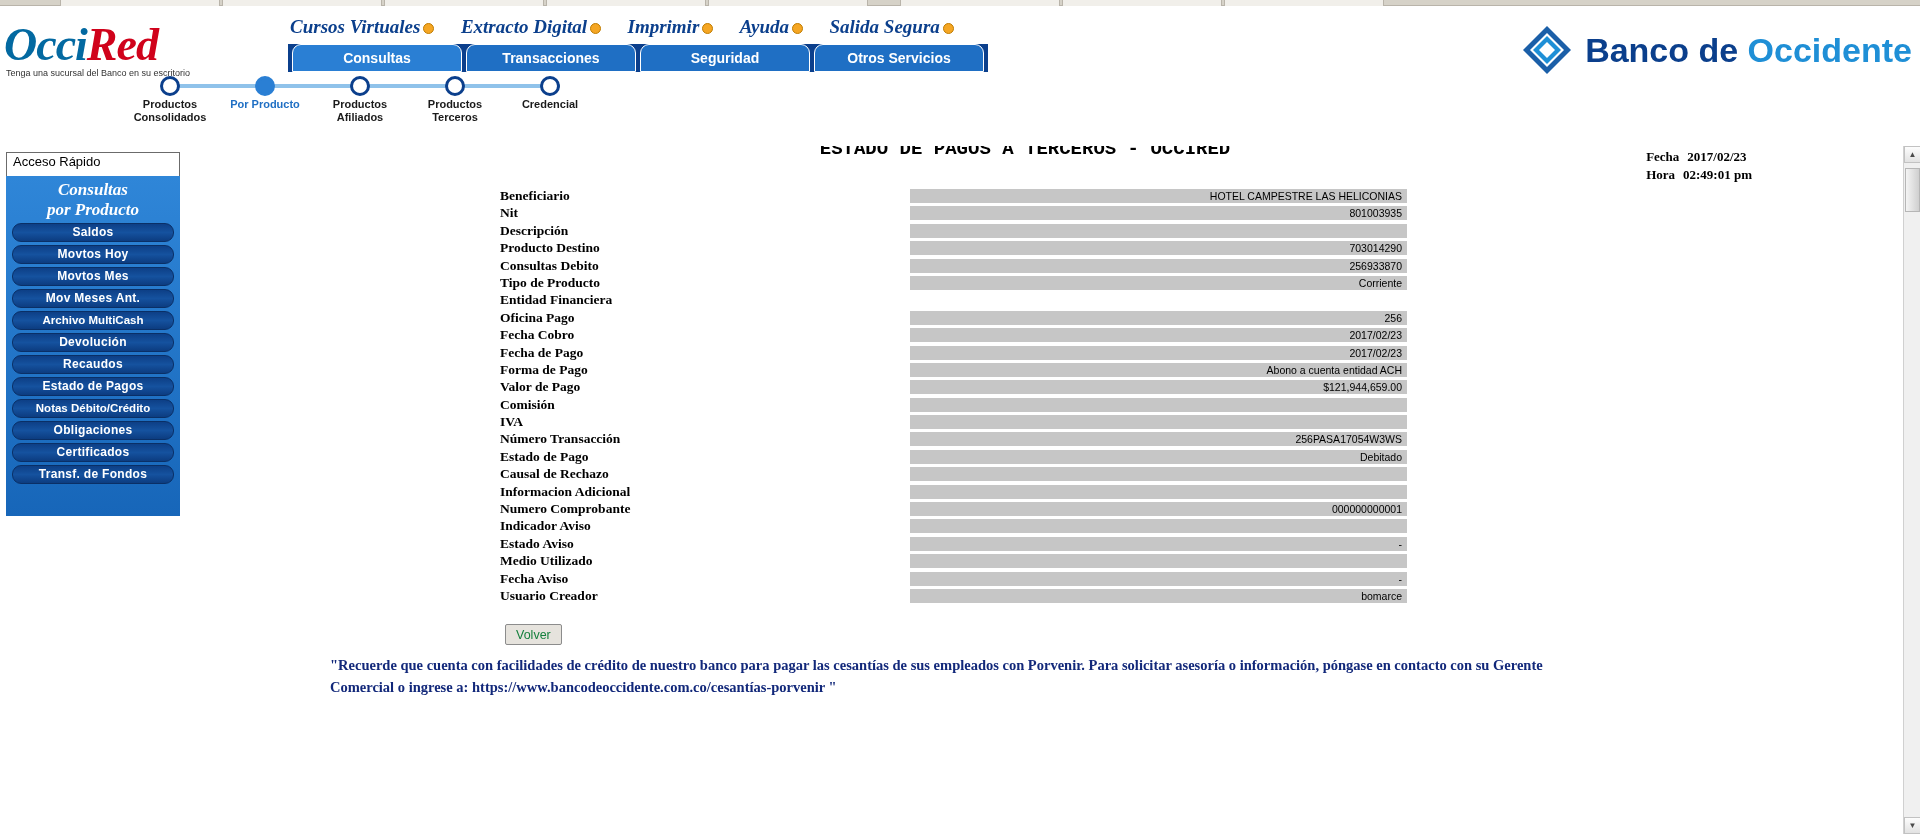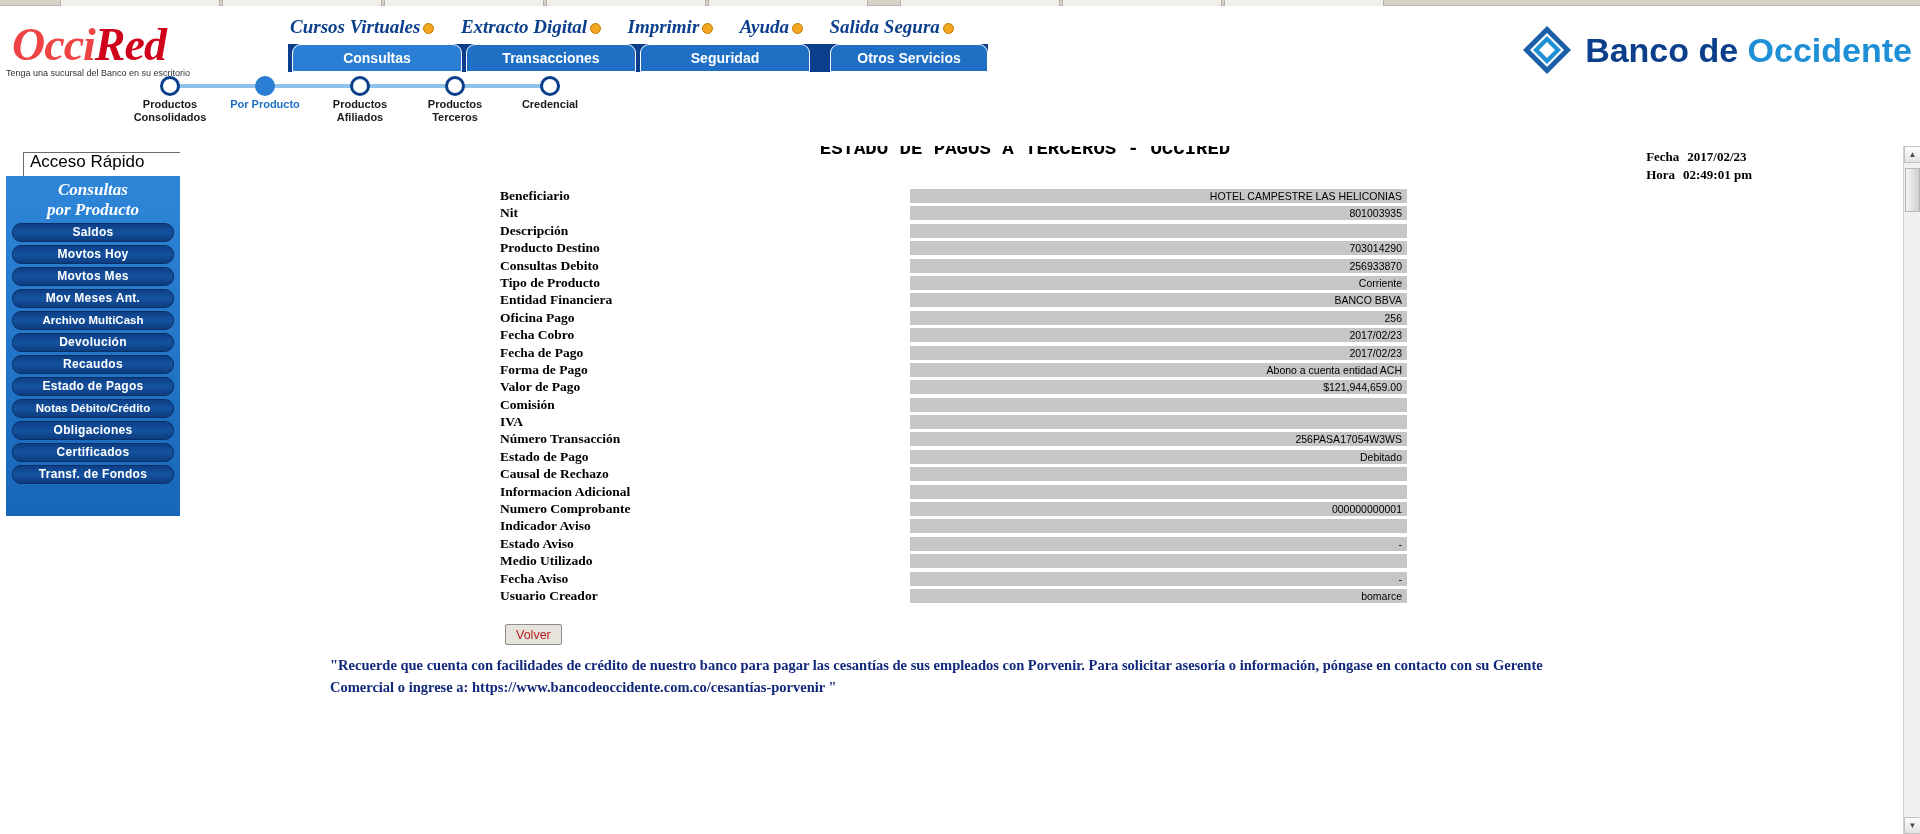--- a/index.html
+++ b/index.html
@@ -26,21 +26,21 @@
     position: absolute; top: 6px; left: 0; width: 1920px; height: 140px;
     background: #ffffff;
   }
   .logo-occired {
     position: absolute; left: 4px; top: 12px;
     font-family: "Liberation Serif", serif;
     font-weight: bold; font-style: italic;
     font-size: 46px;
     letter-spacing: -1px;
   }
-  .logo-occired .occi { color: #ef4444; margin-left: 8px; }
+  .logo-occired .occi { color: #0369a1; }
   .logo-occired .red { color: #d0021b; }
   .logo-tag {
     position: absolute; left: 6px; top: 62px;
     font-size: 9px; color: #333333;
     font-family: "Liberation Sans", sans-serif;
   }
 
   
   .topmenu {
     position: absolute; left: 290px; top: 10px;
@@ -117,22 +117,22 @@
     white-space: nowrap;
   }
   .bank-name .hl { color: #1f8fd6; }
 
   
   .acceso {
     position: absolute; left: 6px; top: 152px;
     width: 174px; height: 31px;
     border: 1px solid #6b6b6b;
     background: #ffffff;
-    font-size: 17px; color: #000000;
-    padding-left: 6px; line-height: 18px; margin-left: 17px;
+    font-size: 13px; color: #000000;
+    padding-left: 6px; line-height: 18px;
   }
   .sidebar {
     position: absolute; left: 6px; top: 176px;
     width: 174px; height: 340px;
     background: #1f6fc4;
     background: linear-gradient(180deg, #2f86d8 0%, #1766b9 100%);
   }
   .sidebar-title {
     color: #ffffff; font-style: italic; font-weight: bold;
     font-size: 17px; text-align: center;
@@ -190,21 +190,21 @@
     line-height: 13px;
     overflow: hidden; white-space: nowrap;
     font-family: "Liberation Sans", sans-serif;
   }
   .btn-volver {
     position: absolute; left: 325px; top: 478px;
     min-width: 56px; height: 21px;
     background: #e6e3dd;
     border: 1px solid #8c8c8c;
     border-radius: 2px;
-    font-size: 12.5px; color: #b91c1c;
+    font-size: 12.5px; color: #15803d;
     font-family: "Liberation Sans", sans-serif;
     cursor: pointer;
     padding: 0 10px;
   }
 
   .footer-note {
     position: absolute; left: 150px; top: 508px; width: 1460px;
     font-family: "Liberation Serif", serif;
     font-weight: bold; font-size: 14.5px; color: #12287a;
     line-height: 22px;
@@ -257,21 +257,21 @@
     <span class="topmenu-item"><span>Extracto Digital</span><span class="bullet"></span></span>
     <span class="topmenu-item"><span>Imprimir</span><span class="bullet"></span></span>
     <span class="topmenu-item"><span>Ayuda</span><span class="bullet"></span></span>
     <span class="topmenu-item"><span>Salida Segura</span><span class="bullet"></span></span>
   </div>
 
   <div class="tabbar">
     <div class="tab active" style="left:4px;width:170px;">Consultas</div>
     <div class="tab" style="left:178px;width:170px;text-align:center;">Transacciones</div>
     <div class="tab" style="left:352px;width:170px;">Seguridad</div>
-    <div class="tab" style="left:542px;width:158px;">Otros Servicios</div>
+    <div class="tab" style="left:526px;width:170px;">Otros Servicios</div>
   </div>
 
   <div class="stepper">
     <div class="step-line" style="left:20px;width:390px;"></div>
     <div class="step-dot" style="left:10px;"></div>
     <div class="step-dot active" style="left:105px;"></div>
     <div class="step-dot" style="left:200px;"></div>
     <div class="step-dot" style="left:295px;"></div>
     <div class="step-dot" style="left:390px;"></div>
 
@@ -342,21 +342,20 @@
     <div class="row">
         <div class="row-label">Consultas Debito</div>
         <div class="row-value">256933870</div>
       </div>
     <div class="row">
         <div class="row-label">Tipo de Producto</div>
         <div class="row-value">Corriente</div>
       </div>
     <div class="row">
         <div class="row-label">Entidad Financiera</div>
-        <div class="row-value">BANCO BBVA</div>
       </div>
     <div class="row">
         <div class="row-label">Oficina Pago</div>
         <div class="row-value">256</div>
       </div>
     <div class="row">
         <div class="row-label">Fecha Cobro</div>
         <div class="row-value">2017/02/23</div>
       </div>
     <div class="row">

